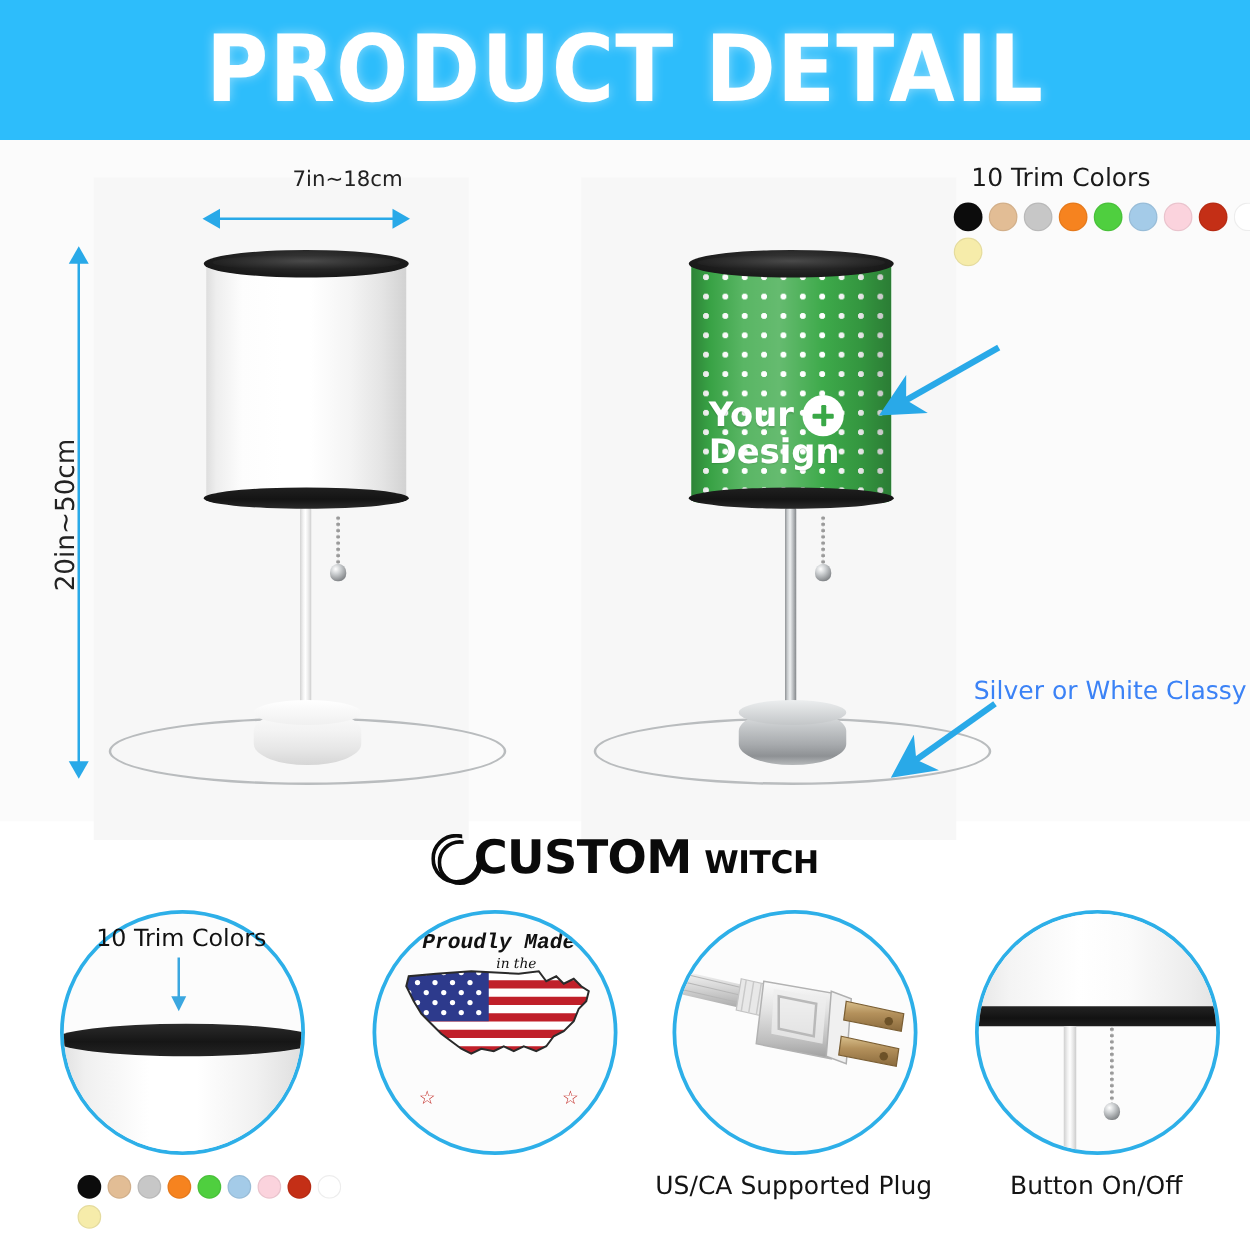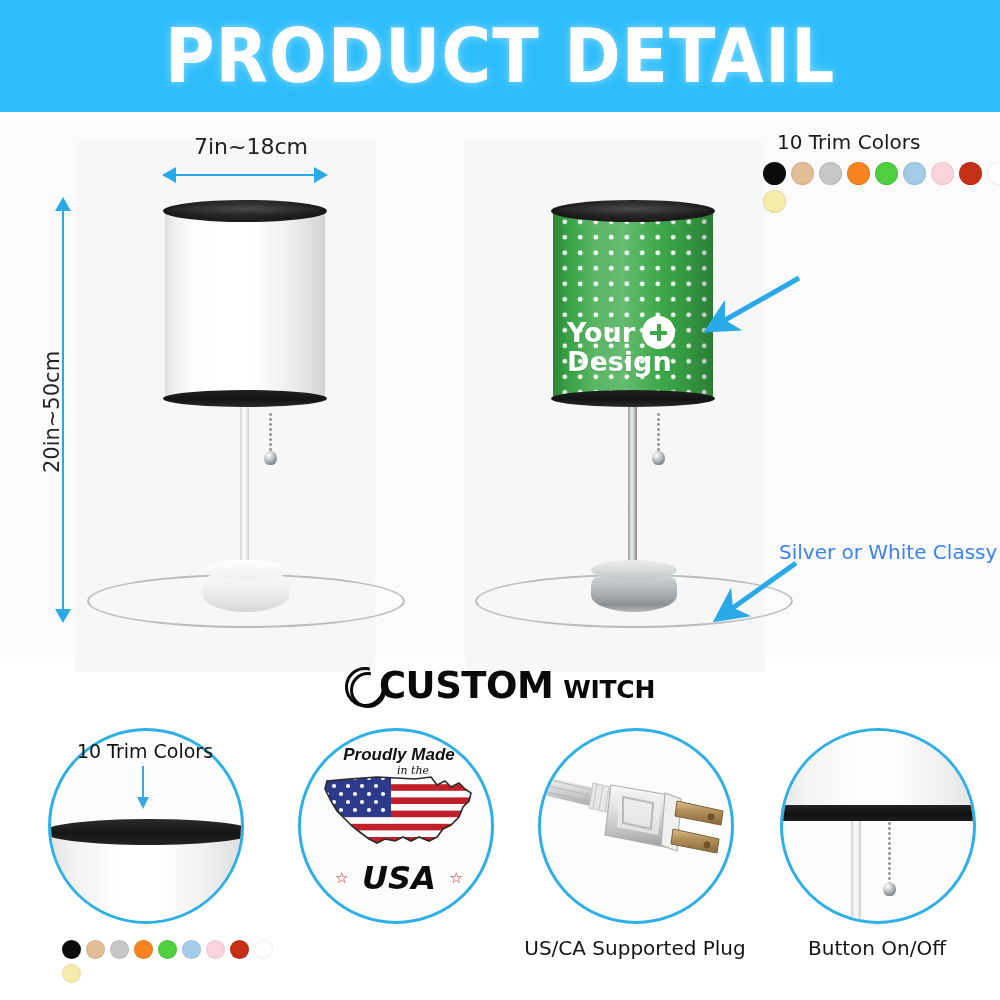--- a/index.html
+++ b/index.html
@@ -158,22 +158,23 @@
   .dim-h { position: absolute; height: 2px; background: #29a9e8; }
   .dim-h::before, .dim-h::after {
     content: ""; position: absolute; top: -7px;
     width: 0; height: 0; border-top: 8px solid transparent; border-bottom: 8px solid transparent;
   }
   .dim-h::before { left: -13px; border-right: 14px solid #29a9e8; }
   .dim-h::after  { right: -13px; border-left: 14px solid #29a9e8; }
   .dim-h-label {
     position: absolute;
     font-family: "DejaVu Sans", sans-serif;
-    font-size: 22px; font-weight: 500; color: #222;
+    font-size: 17px; font-weight: 500; color: #222;
     white-space: nowrap;
+    margin-left: 40px;
   }
 
   .dim-v { position: absolute; width: 2px; background: #29a9e8; }
   .dim-v::before, .dim-v::after {
     content: ""; position: absolute; left: -7px;
     width: 0; height: 0; border-left: 8px solid transparent; border-right: 8px solid transparent;
   }
   .dim-v::before { top: -13px; border-bottom: 14px solid #29a9e8; }
   .dim-v::after  { bottom: -13px; border-top: 14px solid #29a9e8; }
   .dim-v-label {
@@ -277,21 +278,21 @@
     content: ""; position: absolute; left: -5px; bottom: -11px;
     width: 0; height: 0;
     border-left: 6px solid transparent; border-right: 6px solid transparent;
     border-top: 12px solid #3ba7e0;
   }
 
   
   .usa { position: absolute; left: 0; top: 0; width: 196px; height: 196px; }
   .usa-script {
     position: absolute; left: 0; top: 14px; width: 196px; text-align: center;
-    font-family: Liberation Sans, sans-serif; font-style: italic; font-weight: bold;
+    font-family: Liberation Mono, monospace; font-style: italic; font-weight: bold;
     font-size: 17px; color: #111;
   }
   .usa-inthe {
     position: absolute; left: 96px; top: 33px;
     font-family: "DejaVu Serif", serif; font-style: italic; font-weight: normal;
     font-size: 11px; color: #111;
   }
   .usa-map {
     position: absolute; left: 18px; top: 40px; width: 160px; height: 86px;
   }
@@ -513,21 +514,20 @@
                 <circle cx="64" cy="39" r="2.1"></circle>
               </g>
             </g>
             <path d="M6,18 L8,10 L30,8 L58,6 L96,8 L112,6 L118,14 L126,10 L132,16 L140,12
                      L146,18 L152,22 L150,30 L144,36 L140,46 L132,54 L124,58 L118,66
                      L110,70 L100,66 L92,70 L84,66 L76,70 L66,68 L58,72 L50,68
                      L42,62 L34,56 L26,48 L18,40 L12,30 Z" fill="none" stroke="#2a2a2a" stroke-width="1.6"></path>
           </svg>
 
           <div class="usa-star" style="left:34px;">☆</div>
-          <div class="usa-word">USA</div>
           <div class="usa-star" style="right:34px;">☆</div>
         </div>
       </div>
     </div>
 
     <div class="feature" style="left:510px;">
       <div class="circle">
         <svg class="plug-wrap" viewBox="0 0 196 196">
           <defs>
             <linearGradient id="cordG" x1="0" y1="0" x2="0" y2="1">

